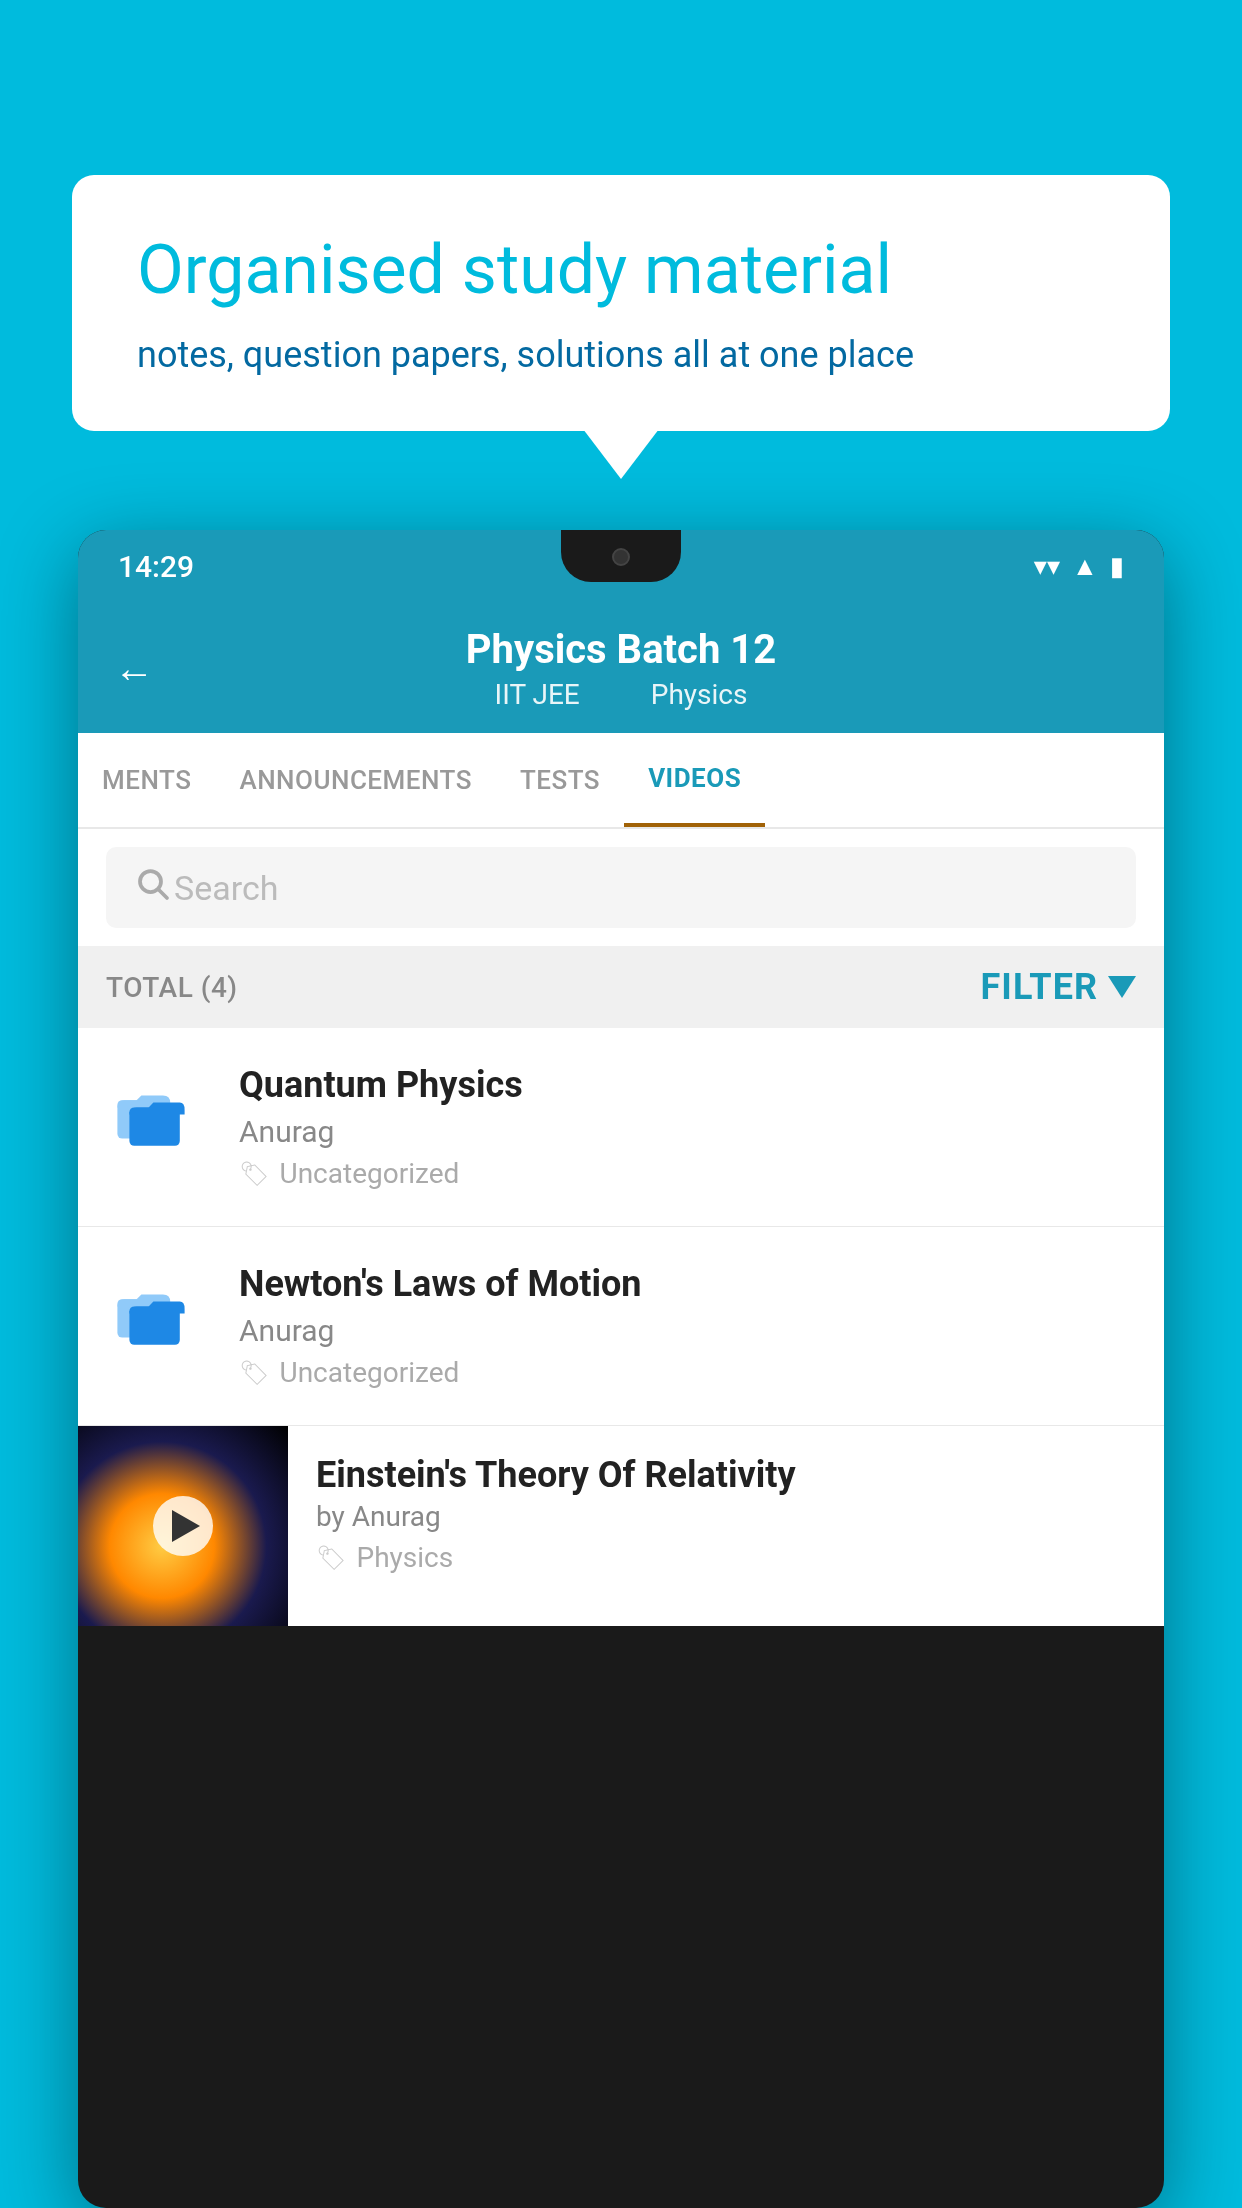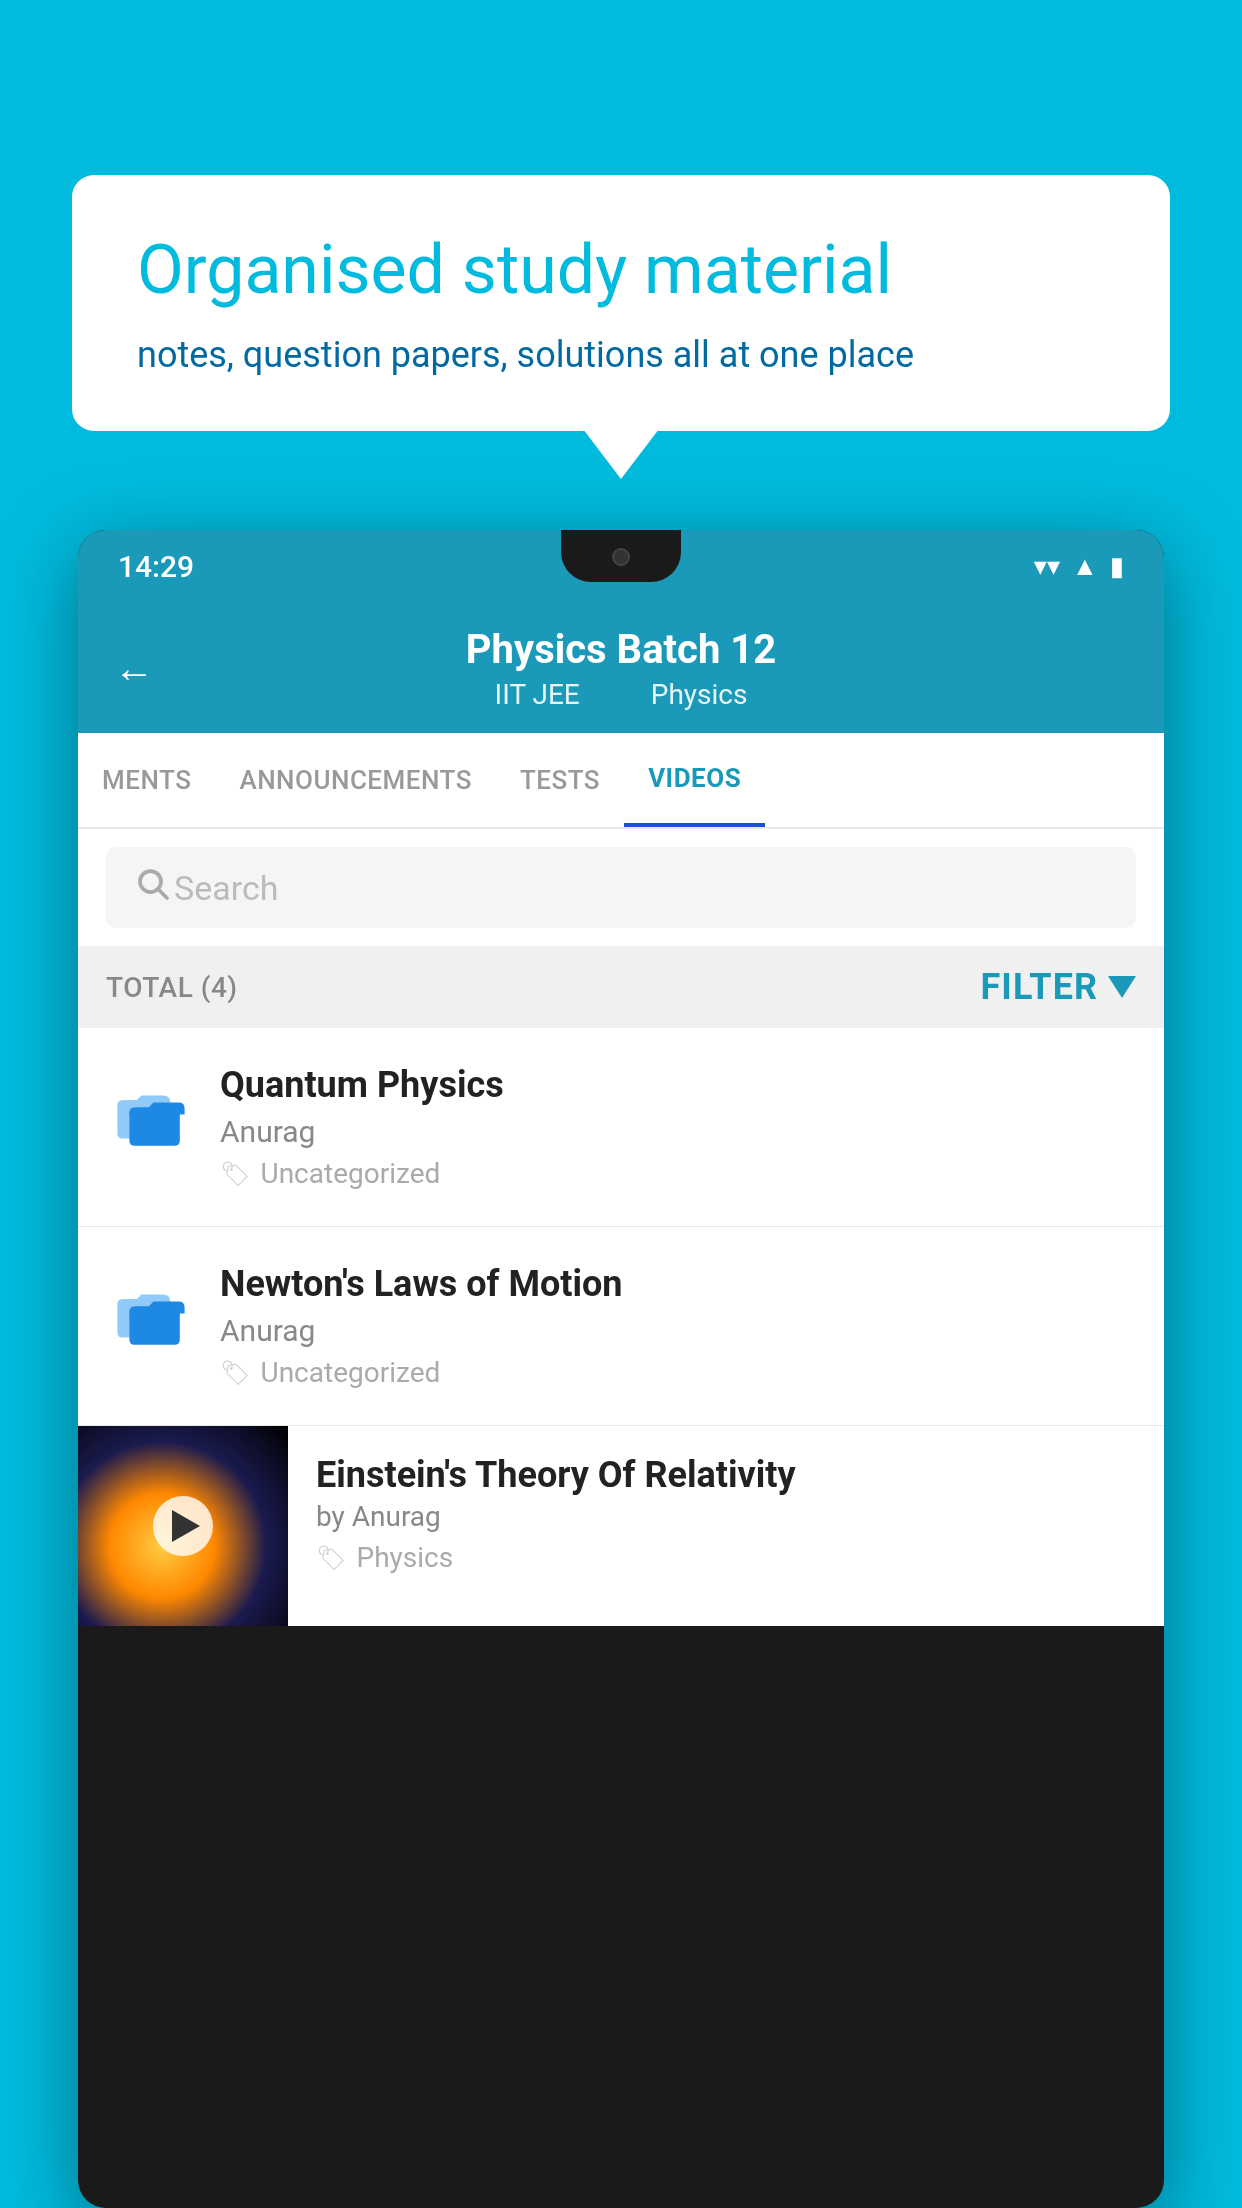--- a/index.html
+++ b/index.html
@@ -170,21 +170,21 @@
       font-size: 26px;
       color: #999;
       font-weight: 500;
       letter-spacing: 0.5px;
       white-space: nowrap;
       text-transform: uppercase;
     }
 
     .tab-item.active {
       color: #1a9ab8;
-      border-bottom: 4px solid #1d4ed8;
+      border-bottom: 4px solid #a16207;
       font-weight: 700;
     }
 
     
     .search-container {
       background: white;
       padding: 18px 28px;
     }
 
     .search-box {
@@ -244,21 +244,21 @@
     
     .content-area {
       background: white;
     }
 
     
     .list-item {
       padding: 36px 28px;
       display: flex;
       align-items: flex-start;
-      gap: 24px;
+      gap: 43px;
       border-bottom: 1px solid #e8e8e8;
       background: white;
     }
 
     .folder-icon-wrapper {
       width: 90px;
       height: 90px;
       display: flex;
       align-items: center;
       justify-content: center;

